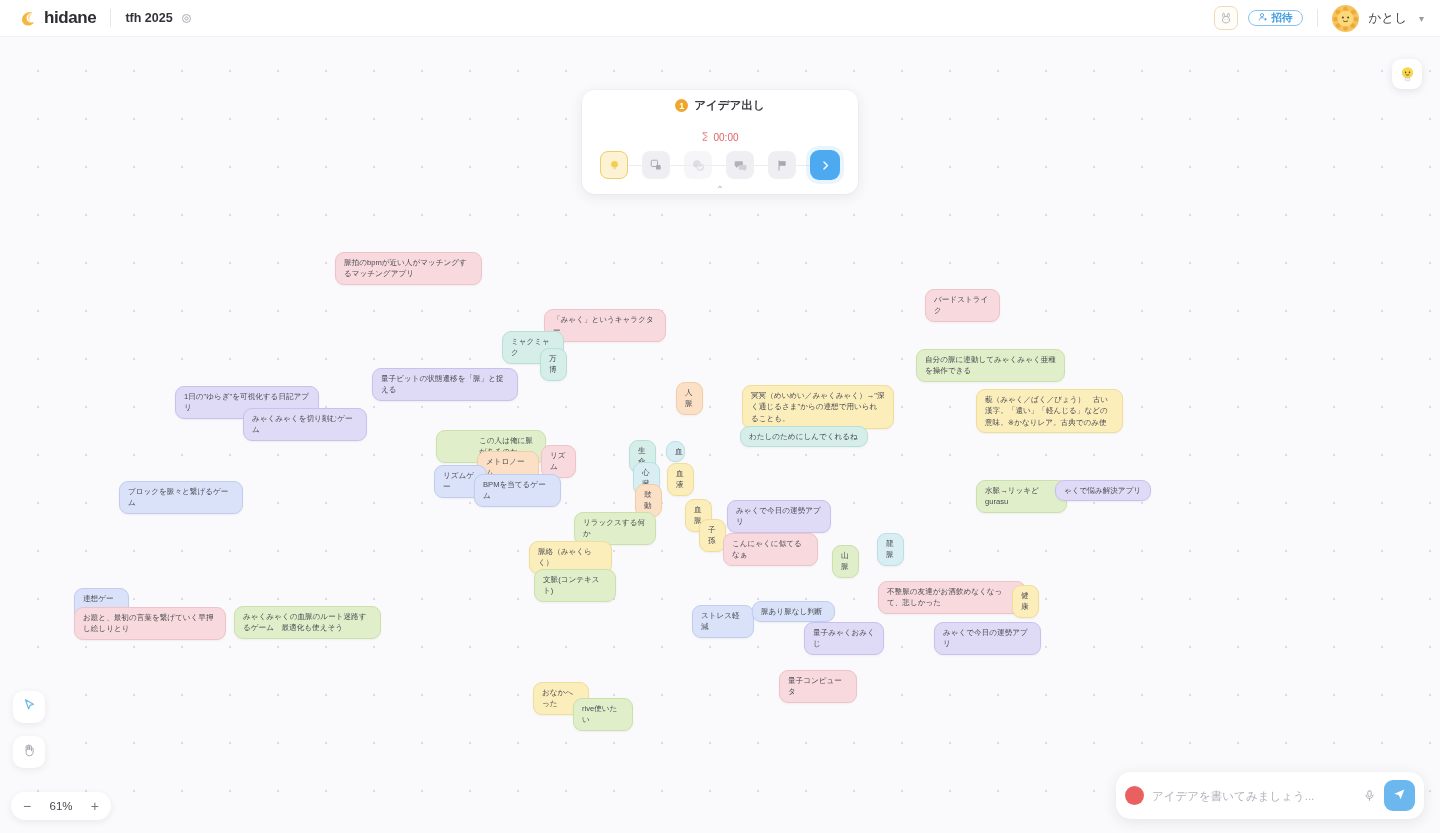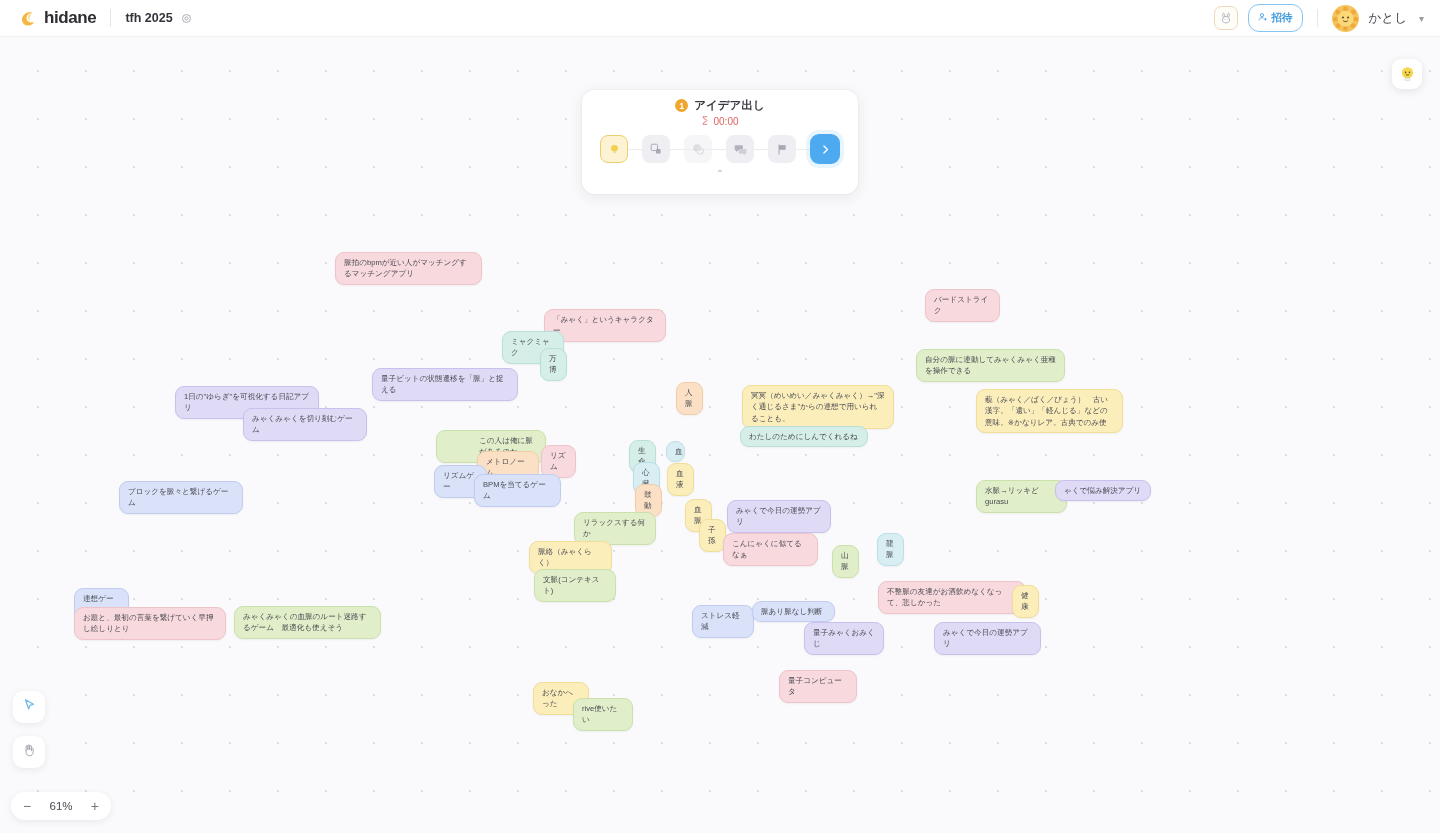--- a/index.html
+++ b/index.html
@@ -31,21 +31,21 @@
   .top-right {
     margin-left: auto; display: flex; align-items: center; gap: 10px; margin-right: 16px;
   }
   .rabbit-btn {
     width: 24px; height: 24px; border-radius: 7px;
     border: 1.3px solid #f0d9b8; background: #fffdf8;
     display: flex; align-items: center; justify-content: center;
     cursor: pointer;
   }
   .invite-btn {
-    height: 28px; padding: 0 9px; border-radius: 11px;
+    height: 16px; padding: 0 9px; border-radius: 11px;
     border: 1px solid #86c5f0; background: #ffffff;
     color: #3f9ade; font-size: 10.5px; font-weight: 700;
     display: flex; align-items: center; gap: 4px; cursor: pointer;
   }
   .topdiv2 { width: 1px; height: 18px; background: #e6e6ea; margin: 0 4px; }
   .avatar-lion {
     width: 27px; height: 27px; border-radius: 50%;
     background: #f5c45e;
     display: flex; align-items: center; justify-content: center;
     cursor: pointer; position: relative;
@@ -75,21 +75,21 @@
     padding-top: 8px;
   }
   .step-num {
     width: 13px; height: 13px; border-radius: 50%; background: #f0a62c;
     color: #fff; font-size: 9px; font-weight: 700;
     display: flex; align-items: center; justify-content: center;
   }
   .step-title { font-size: 11.5px; font-weight: 700; color: #3a3a42; }
   .step-timer {
     display: flex; align-items: center; justify-content: center; gap: 4px;
-    margin-top: 3px; font-size: 10px; color: #e06363; font-weight: 400;
+    margin-top: 19px; font-size: 10px; color: #e06363; font-weight: 400;
   }
   .step-icons {
     display: flex; align-items: center; justify-content: center;
     margin-top: 7px; position: relative;
   }
   .step-line {
     position: absolute; left: 40px; right: 48px; top: 50%; height: 1px;
     background: #ececf1;
   }
   .sicon {
@@ -384,15 +384,32 @@
           <path d="M13 8.8a1.1 1.1 0 012.2 0v3.6c0 3-2 4.8-4.6 4.8s-4.2-1.6-4.2-4.2V10"></path>
         </svg>
       </span>
     </div>
     <div class="zoom-ctl">
       <span class="zoom-btn">−</span>
       <span class="zoom-val">61%</span>
       <span class="zoom-btn">+</span>
     </div>
 
+    <div class="input-dock">
+      <div class="color-dot"></div>
+      <input class="idea-input" type="text" placeholder="アイデアを書いてみましょう..." style="">
+      <span class="mic-btn">
+        <svg width="13" height="13" viewBox="0 0 20 20" fill="none" stroke="currentColor" stroke-width="1.3" stroke-linecap="round">
+          <rect x="7.4" y="2.6" width="5.2" height="9" rx="2.6"></rect>
+          <path d="M4.6 9.4c0 3 2.4 5 5.4 5s5.4-2 5.4-5M10 14.4v3"></path>
+        </svg>
+      </span>
+      <div class="send-btn">
+        <span>
+          <svg width="15" height="15" viewBox="0 0 20 20" fill="currentColor">
+            <path d="M3 10.2l13.4-5.6-5 13-2.2-5.2z"></path>
+          </svg>
+        </span>
+      </div>
+    </div>
 
   </div>
 </div>
 
 </body></html>

